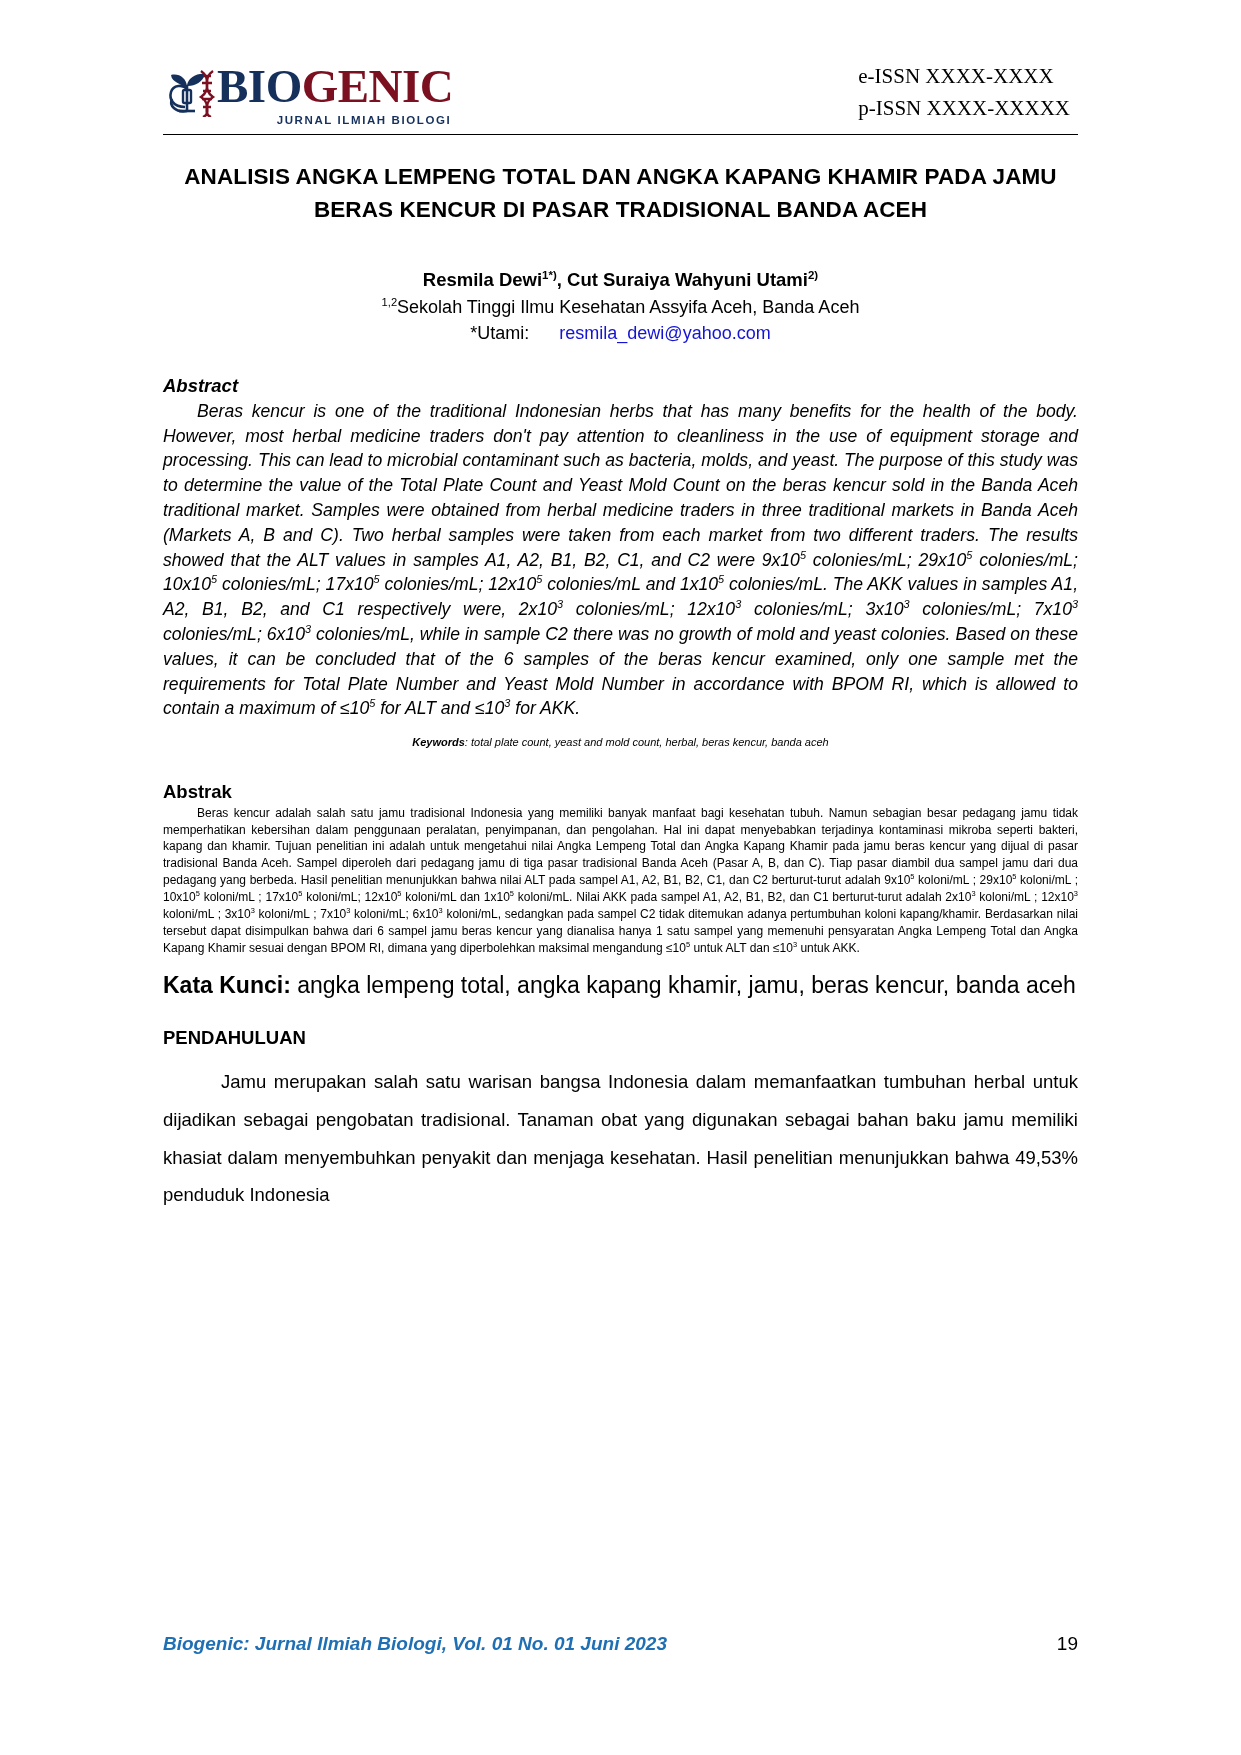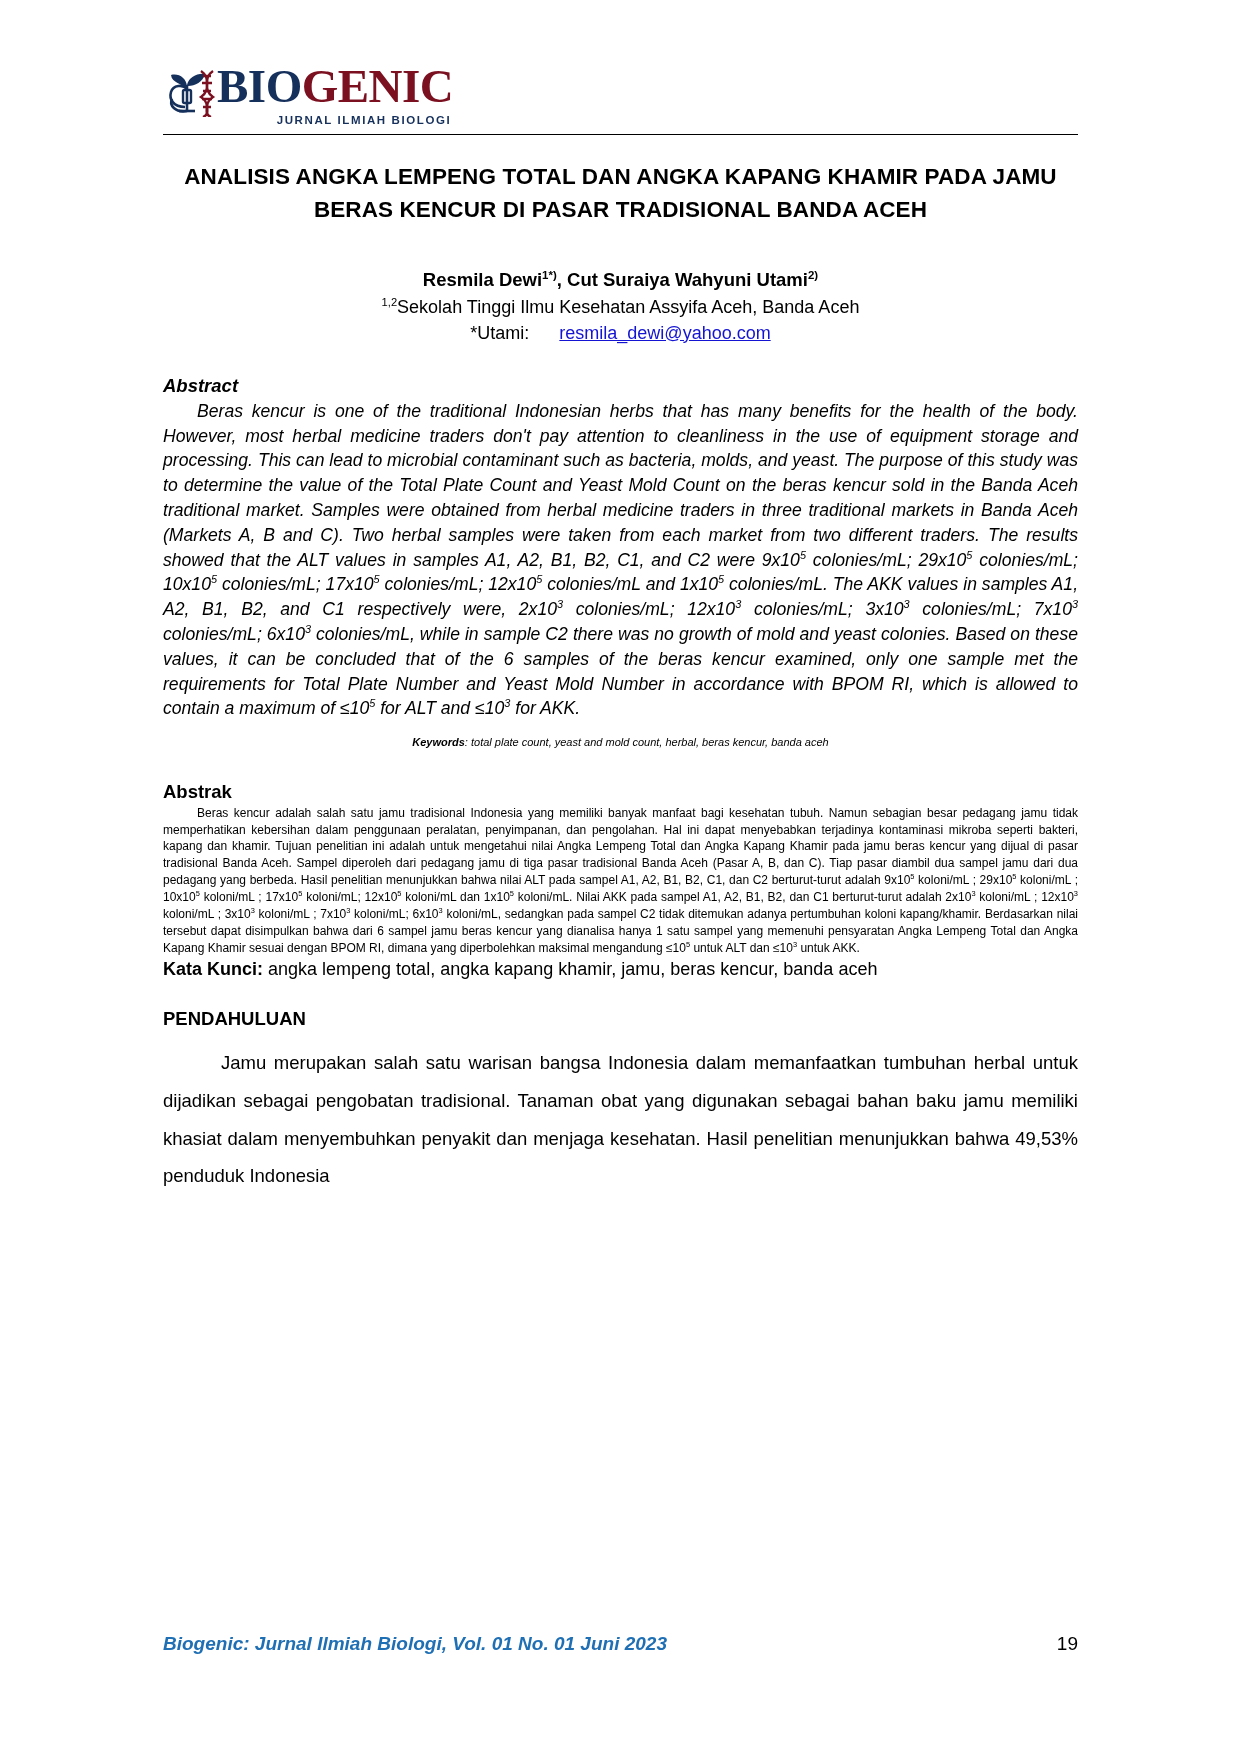--- a/index.html
+++ b/index.html
@@ -108,21 +108,20 @@
     margin-top: 2px;
   }
   .emailline {
     text-align: center;
     font-size: 18px;
     line-height: 1.35;
     margin-top: 1px;
   }
   .emaillink {
     color: #1414d2;
-    text-decoration: underline;
     margin-left: 25px;
   }
   sup { font-size: 0.62em; line-height: 0; vertical-align: super; }
 
   
   .sec-center {
     text-align: left;
     font-weight: 700;
     font-size: 18.5px;
     margin-top: 30px;
@@ -148,23 +147,24 @@
   .kw-en b { font-style: italic; font-weight: 700; }
 
   .abs-id {
     font-size: 12px;
     line-height: 1.41;
     text-align: justify;
     text-justify: inter-word;
     text-indent: 34px;
   }
   .kw-id {
-    font-size: 18px;
-    line-height: 1.41;
-    text-align: left;
+    font-size: 23px;
+    line-height: 1.41;
+    text-align: left;
+    margin-top: 12px;
   }
   .kw-id b { font-weight: 700; }
 
   
   .sec-head {
     font-size: 18.5px;
     font-weight: 700;
     margin-top: 26px;
     margin-bottom: 14px;
     text-align: left;
@@ -223,20 +223,24 @@
               <path d="M38 16 C50 24 38 34 50 42 C38 50 50 58 40 62"></path>
               <path d="M50 16 C38 24 50 34 38 42 C50 50 38 58 48 62"></path>
               <path d="M40 21 L48 21 M39 28 L49 28 M40 36 L48 36 M39 44 L49 44 M40 52 L48 52"></path>
             </g>
           </svg>
           <div class="brand-word"><span class="brand-bio">BIO</span><span class="brand-genic">GENIC</span></div>
         </div>
         <div class="brand-sub">JURNAL ILMIAH BIOLOGI</div>
       </div>
 
+      <div class="issn-block">
+        <div>e-ISSN XXXX-XXXX</div>
+        <div>p-ISSN XXXX-XXXXX</div>
+      </div>
     </div>
     <div class="rule"></div>
 
     <div class="title">ANALISIS ANGKA LEMPENG TOTAL DAN ANGKA KAPANG KHAMIR PADA JAMU BERAS KENCUR DI PASAR TRADISIONAL BANDA ACEH</div>
 
     <div class="authors"><span>Resmila Dewi</span><sup>1*)</sup><span>, Cut Suraiya Wahyuni Utami</span><sup>2)</sup></div>
     <div class="affil"><sup>1,2</sup><span>Sekolah Tinggi Ilmu Kesehatan Assyifa Aceh, Banda Aceh</span></div>
     <div class="emailline"><span>*Utami: </span><span class="emaillink">resmila_dewi@yahoo.com</span></div>
 
     <div class="sec-center ital">Abstract</div>

